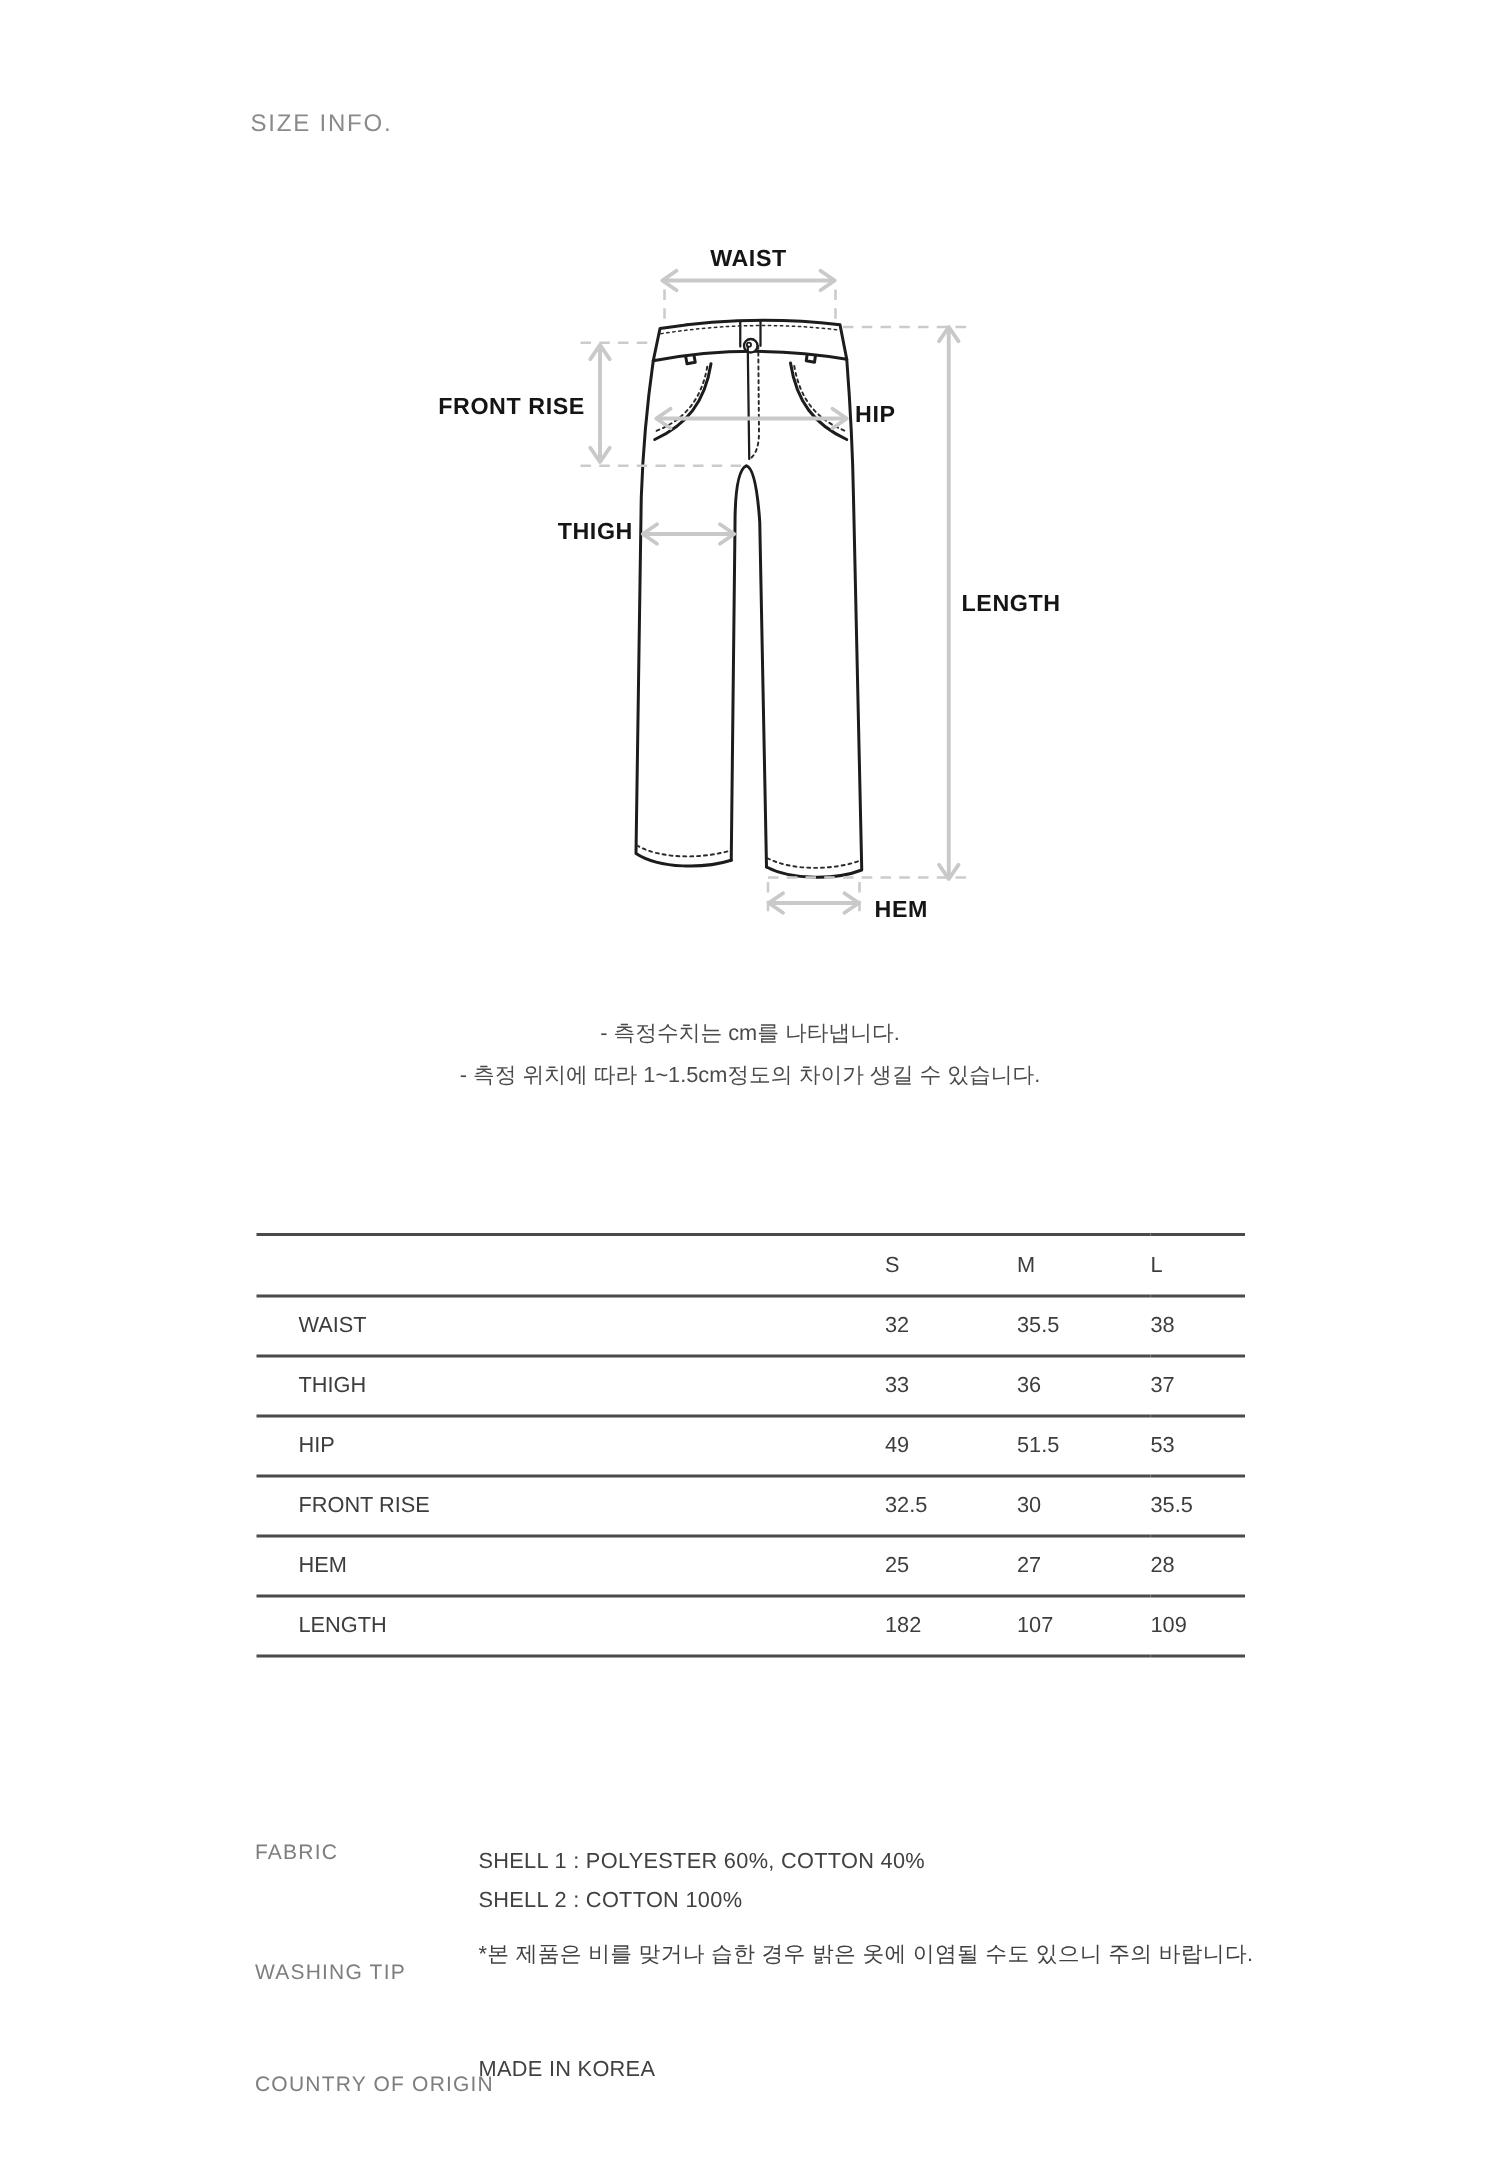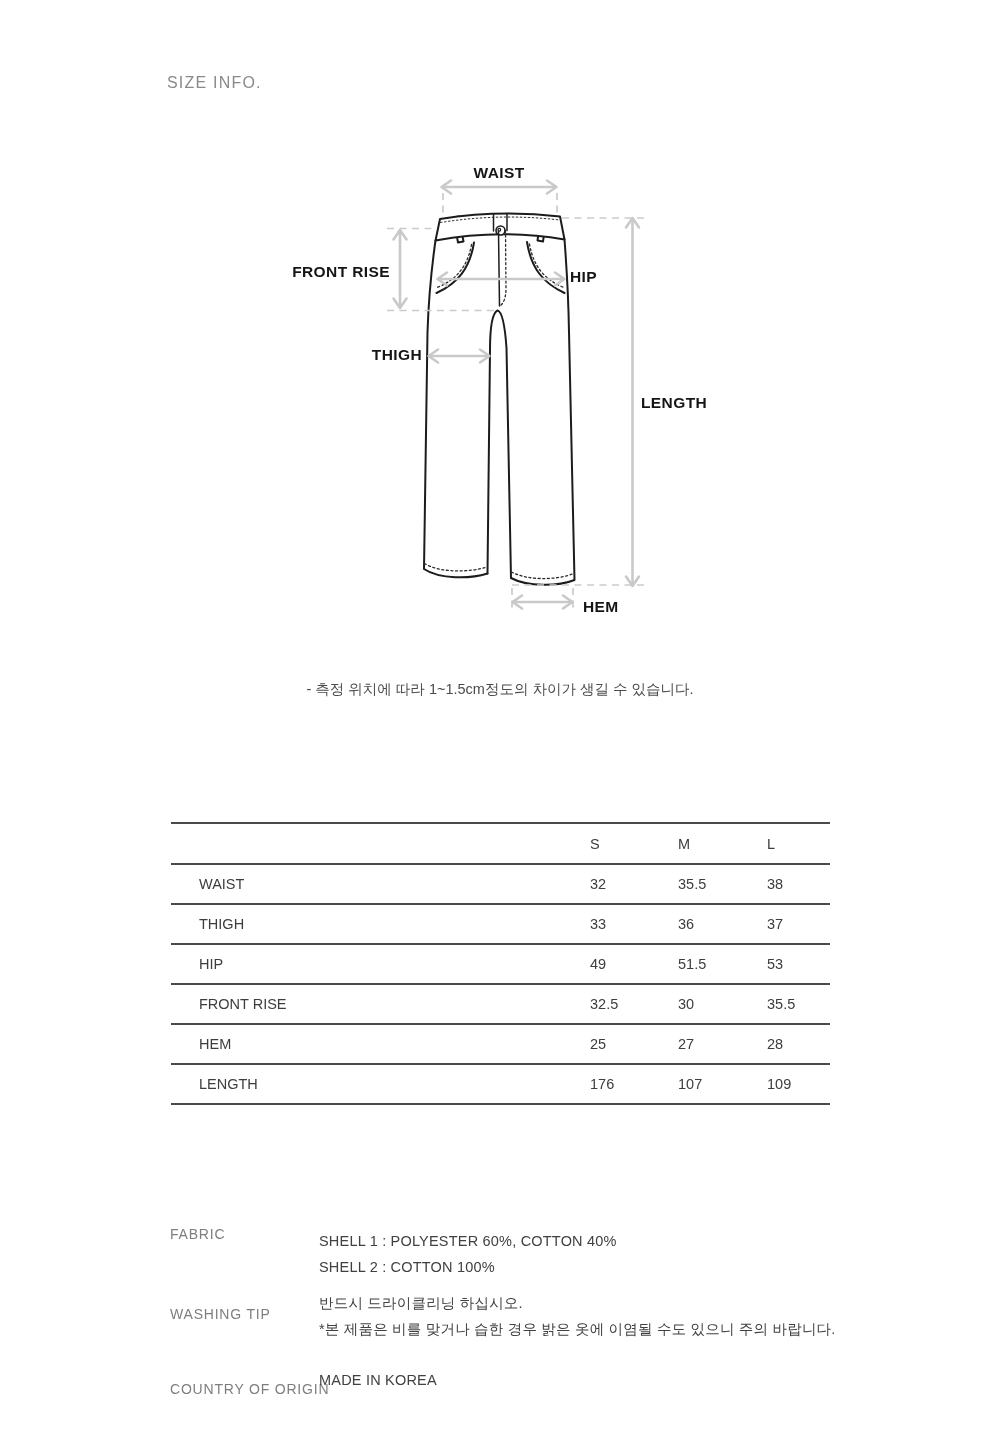--- a/index.html
+++ b/index.html
@@ -153,20 +153,21 @@
   </svg>
 
   <div class="diag-label lbl-waist">WAIST</div>
   <div class="diag-label lbl-front-rise">FRONT RISE</div>
   <div class="diag-label lbl-hip">HIP</div>
   <div class="diag-label lbl-thigh">THIGH</div>
   <div class="diag-label lbl-length">LENGTH</div>
   <div class="diag-label lbl-hem">HEM</div>
 
   <div class="notes">
+    <div>- 측정수치는 cm를 나타냅니다.</div>
     <div>- 측정 위치에 따라 1~1.5cm정도의 차이가 생길 수 있습니다.</div>
   </div>
 
   <table class="size-table">
     <colgroup>
       <col class="c-label">
         <col class="c-s">
         <col class="c-m">
         <col class="c-l">
     </colgroup>
@@ -204,37 +205,36 @@
         <td>35.5</td>
       </tr>
       <tr>
         <td class="row-label">HEM</td>
         <td>25</td>
         <td>27</td>
         <td>28</td>
       </tr>
       <tr>
         <td class="row-label">LENGTH</td>
-        <td>176</td>
+        <td>182</td>
         <td>107</td>
         <td>109</td>
       </tr>
     </tbody>
   </table>
 
   <div class="details">
     <div class="detail-label pos-fabric-label">FABRIC</div>
     <div class="detail-content pos-fabric-content">
       <div>SHELL 1 : POLYESTER 60%, COTTON 40%</div>
       <div>SHELL 2 : COTTON 100%</div>
     </div>
 
     <div class="detail-label pos-washing-label">WASHING TIP</div>
     <div class="detail-content pos-washing-content">
-      <div>반드시 드라이클리닝 하십시오.</div>
       <div>*본 제품은 비를 맞거나 습한 경우 밝은 옷에 이염될 수도 있으니 주의 바랍니다.</div>
     </div>
 
     <div class="detail-label pos-origin-label">COUNTRY OF ORIGIN</div>
     <div class="detail-content pos-origin-content">
       <div>MADE IN KOREA</div>
     </div>
   </div>
 
 </div>

